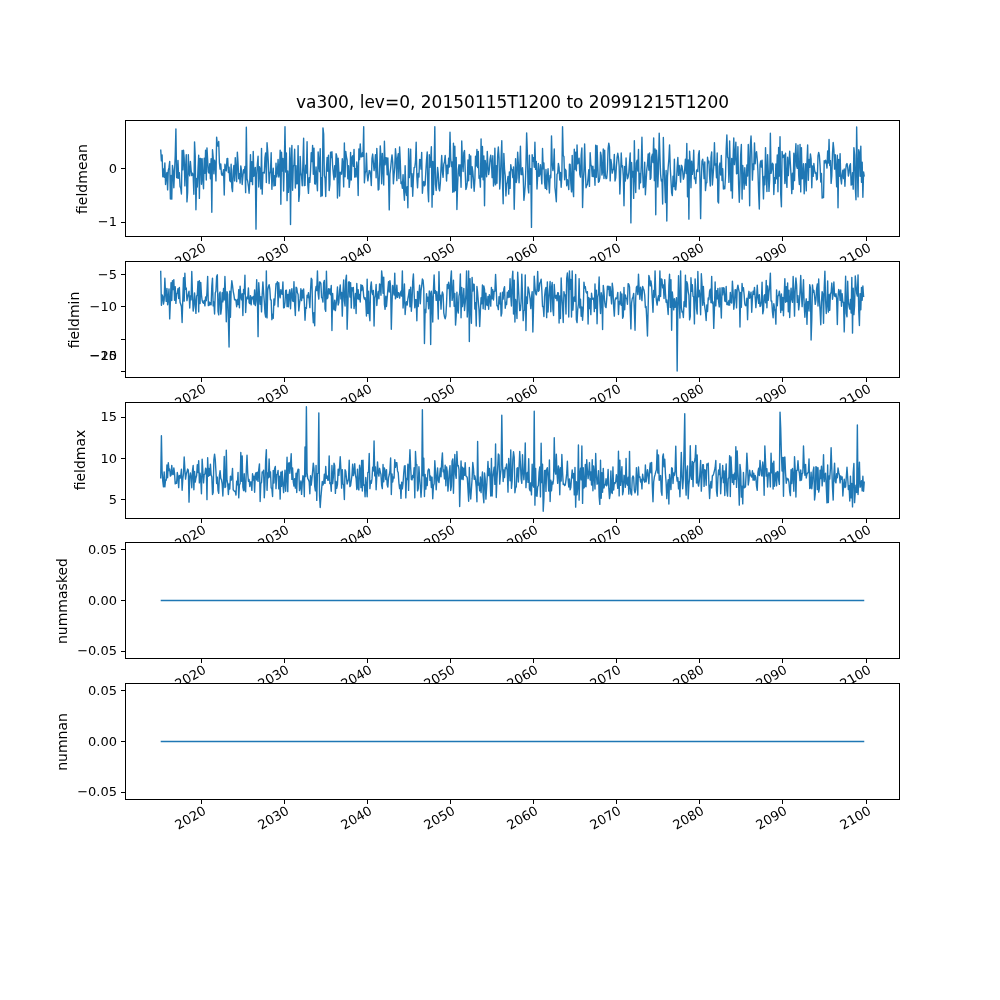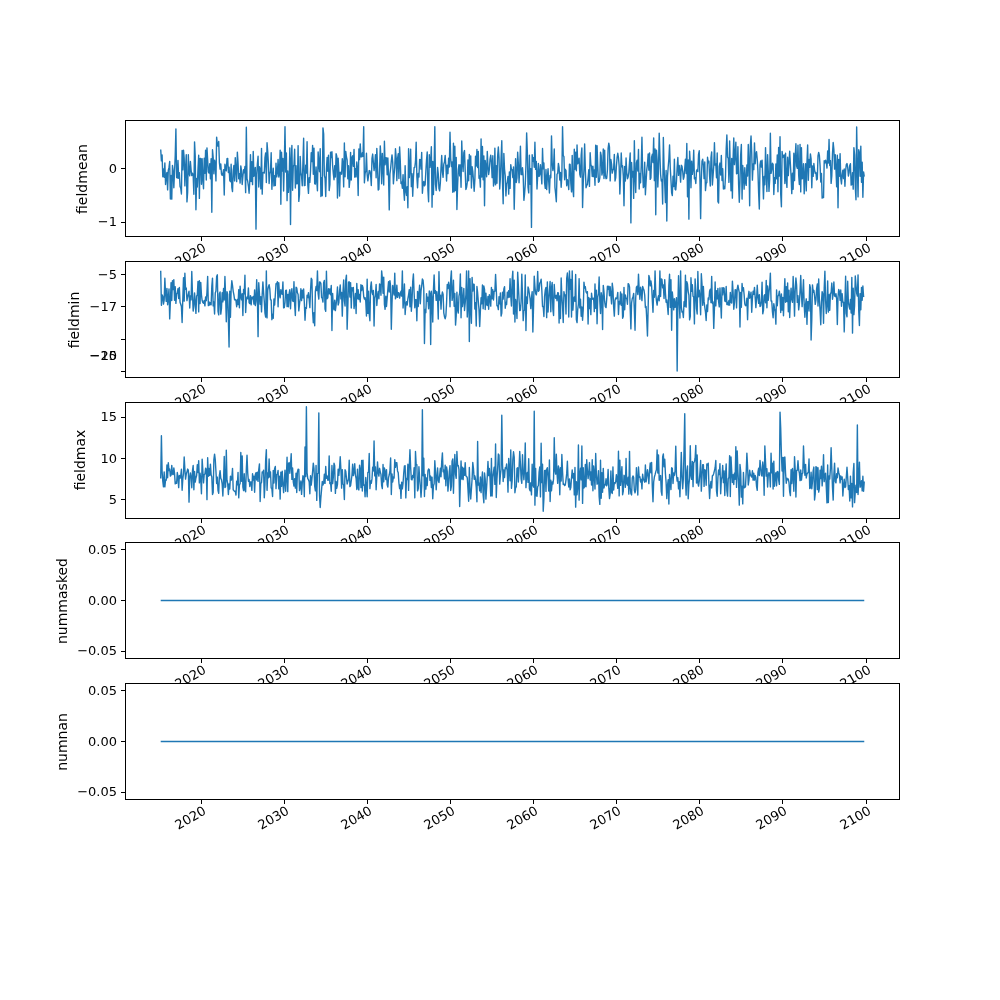--- a/index.html
+++ b/index.html
@@ -18,20 +18,21 @@
   .yticklabel{position:absolute;width:60px;text-align:right;font-size:13px;line-height:15px;}
   .xticklabel{position:absolute;width:62px;text-align:right;font-size:13px;line-height:15px;
               transform:rotate(-30deg);transform-origin:100% 0;}
   .ylabel{position:absolute;width:140px;text-align:center;font-size:14px;line-height:16px;
           transform:rotate(-90deg);}
 </style>
 </head>
 <body>
 
 <div class="figure">
+  <div class="title">va300, lev=0, 20150115T1200 to 20991215T1200</div>
   <div id="plots">
       <div class="axes" style="left: 125px; top: 120px; width: 775px; height: 117px;">
         <svg viewBox="0 0 775 117" preserveAspectRatio="none">
           <polyline points="34.80,29.01 35.50,40.63 36.19,34.52 36.88,56.74 37.57,48.73 38.27,57.21 38.96,42.79 39.65,64.57 40.34,55.96 41.03,52.37 41.73,70.07 42.42,49.96 43.11,47.24 43.80,41.22 44.50,79.44 45.19,55.40 45.88,79.48 46.57,45.18 47.26,50.52 47.96,67.87 48.65,51.53 49.34,35.69 50.03,8.19 50.73,57.41 51.42,57.98 52.11,40.03 52.80,58.34 53.49,52.55 54.19,66.73 54.88,68.26 55.57,74.22 56.26,30.03 56.96,49.77 57.65,29.68 58.34,37.85 59.03,66.04 59.72,47.28 60.42,34.31 61.11,82.31 61.80,72.57 62.49,34.28 63.19,52.68 63.88,55.72 64.57,41.14 65.26,49.84 65.95,55.57 66.65,53.01 67.34,55.35 68.03,74.58 68.72,21.23 69.41,35.96 70.11,90.39 70.80,58.37 71.49,67.13 72.18,49.12 72.88,34.84 73.57,78.77 74.26,38.17 74.95,38.20 75.64,64.33 76.34,38.41 77.03,59.55 77.72,68.99 78.41,37.79 79.11,53.22 79.80,29.58 80.49,60.08 81.18,27.32 81.87,39.62 82.57,51.86 83.26,53.03 83.95,43.53 84.64,58.76 85.34,38.43 86.03,92.94 86.72,29.23 87.41,37.29 88.10,53.76 88.80,39.84 89.49,44.06 90.18,60.93 90.87,16.44 91.57,24.44 92.26,25.63 92.95,20.90 93.64,42.31 94.33,48.92 95.03,43.67 95.72,53.99 96.41,55.42 97.10,53.51 97.80,49.47 98.49,75.37 99.18,43.94 99.87,48.34 100.56,50.76 101.26,38.33 101.95,38.04 102.64,52.46 103.33,46.95 104.03,60.50 104.72,61.75 105.41,44.06 106.10,67.43 106.79,71.81 107.49,50.53 108.18,45.21 108.87,60.98 109.56,37.27 110.26,50.13 110.95,61.74 111.64,31.66 112.33,42.44 113.02,58.83 113.72,53.49 114.41,63.23 115.10,45.67 115.79,50.40 116.49,64.65 117.18,56.31 117.87,49.52 118.56,52.62 119.25,46.31 119.95,72.87 120.64,6.29 121.33,58.77 122.02,61.32 122.72,66.18 123.41,73.52 124.10,61.54 124.79,34.20 125.48,61.63 126.18,41.46 126.87,64.72 127.56,31.00 128.25,56.19 128.95,52.50 129.64,47.16 130.33,110.05 131.02,54.48 131.71,43.88 132.41,35.82 133.10,67.15 133.79,46.42 134.48,50.12 135.18,69.03 135.87,27.79 136.56,74.41 137.25,52.59 137.94,52.41 138.64,52.89 139.33,37.26 140.02,32.53 140.71,62.58 141.40,22.08 142.10,31.41 142.79,44.08 143.48,63.61 144.17,54.01 144.87,50.95 145.56,32.35 146.25,69.55 146.94,57.29 147.63,48.07 148.33,66.15 149.02,55.58 149.71,65.62 150.40,42.85 151.10,56.89 151.79,52.57 152.48,39.10 153.17,57.04 153.86,52.98 154.56,29.67 155.25,84.74 155.94,31.85 156.63,50.81 157.33,38.00 158.02,71.20 158.71,44.56 159.40,5.88 160.09,51.94 160.79,32.47 161.48,81.05 162.17,50.82 162.86,72.67 163.56,61.28 164.25,27.36 164.94,105.25 165.63,40.80 166.32,24.97 167.02,70.45 167.71,45.96 168.40,44.85 169.09,28.75 169.79,68.20 170.48,45.42 171.17,63.84 171.86,63.61 172.55,25.06 173.25,81.80 173.94,74.45 174.63,35.97 175.32,52.25 176.02,56.32 176.71,65.90 177.40,41.52 178.09,17.55 178.78,65.75 179.48,65.55 180.17,44.85 180.86,52.99 181.55,21.01 182.25,64.60 182.94,73.65 183.63,57.75 184.32,62.47 185.01,50.53 185.71,32.36 186.40,41.27 187.09,24.85 187.78,54.18 188.48,27.54 189.17,63.74 189.86,64.19 190.55,46.77 191.24,60.54 191.94,70.94 192.63,31.44 193.32,42.72 194.01,51.57 194.71,28.20 195.40,76.88 196.09,57.69 196.78,76.02 197.47,7.06 198.17,13.00 198.86,55.25 199.55,58.26 200.24,76.77 200.94,49.04 201.63,37.05 202.32,51.20 203.01,34.75 203.70,70.79 204.40,64.67 205.09,31.62 205.78,37.28 206.47,31.29 207.17,45.76 207.86,53.50 208.55,59.77 209.24,45.44 209.93,56.99 210.63,33.38 211.32,35.83 212.01,78.40 212.70,37.74 213.39,51.56 214.09,76.34 214.78,52.12 215.47,52.74 216.16,54.14 216.86,38.35 217.55,43.71 218.24,67.07 218.93,22.44 219.62,56.67 220.32,30.87 221.01,36.65 221.70,39.56 222.39,58.74 223.09,45.48 223.78,67.52 224.47,59.92 225.16,31.88 225.85,60.12 226.55,37.20 227.24,35.38 227.93,46.02 228.62,28.88 229.32,57.15 230.01,48.40 230.70,56.85 231.39,41.70 232.08,48.63 232.78,75.75 233.47,28.54 234.16,39.33 234.85,23.29 235.55,36.55 236.24,36.50 236.93,32.32 237.62,36.05 238.31,5.88 239.01,62.90 239.70,53.59 240.39,51.05 241.08,32.75 241.78,54.30 242.47,60.97 243.16,55.55 243.85,50.42 244.54,50.69 245.24,54.73 245.93,65.57 246.62,38.13 247.31,33.63 248.01,42.22 248.70,50.41 249.39,44.58 250.08,34.15 250.77,57.78 251.47,27.85 252.16,46.06 252.85,70.28 253.54,69.49 254.24,49.78 254.93,25.26 255.62,37.86 256.31,63.85 257.00,32.93 257.70,46.71 258.39,65.07 259.08,20.53 259.77,44.55 260.47,37.31 261.16,37.50 261.85,54.76 262.54,37.64 263.23,57.49 263.93,90.42 264.62,53.80 265.31,48.15 266.00,40.67 266.70,34.44 267.39,41.74 268.08,63.94 268.77,54.96 269.46,46.66 270.16,28.26 270.85,37.25 271.54,60.72 272.23,38.42 272.93,33.32 273.62,58.51 274.31,26.28 275.00,40.92 275.69,63.54 276.39,62.27 277.08,68.37 277.77,54.50 278.46,70.65 279.16,80.70 279.85,45.58 280.54,71.16 281.23,75.73 281.92,66.77 282.62,88.29 283.31,28.20 284.00,57.65 284.69,50.13 285.38,28.61 286.08,66.76 286.77,53.69 287.46,76.65 288.15,57.65 288.85,47.53 289.54,47.17 290.23,41.37 290.92,21.58 291.61,56.67 292.31,68.00 293.00,53.44 293.69,56.95 294.38,39.09 295.08,39.23 295.77,48.96 296.46,31.89 297.15,73.48 297.84,64.14 298.54,61.45 299.23,66.03 299.92,64.72 300.61,51.31 301.31,39.57 302.00,31.55 302.69,70.06 303.38,82.21 304.07,34.22 304.77,47.12 305.46,40.73 306.15,26.22 306.84,87.65 307.54,41.05 308.23,74.76 308.92,45.99 309.61,5.88 310.30,64.30 311.00,70.76 311.69,60.43 312.38,47.13 313.07,53.64 313.77,68.64 314.46,70.94 315.15,62.99 315.84,47.29 316.53,35.08 317.23,52.00 317.92,57.27 318.61,43.92 319.30,41.75 320.00,34.98 320.69,45.76 321.38,61.09 322.07,44.90 322.76,53.52 323.46,37.76 324.15,46.76 324.84,11.42 325.53,37.90 326.23,46.34 326.92,41.55 327.61,72.45 328.30,22.67 328.99,71.93 329.69,25.72 330.38,70.82 331.07,36.96 331.76,89.99 332.46,65.75 333.15,49.59 333.84,44.37 334.53,55.89 335.22,44.72 335.92,67.39 336.61,20.35 337.30,41.53 337.99,51.41 338.69,32.24 339.38,30.05 340.07,50.95 340.76,69.77 341.45,67.44 342.15,62.46 342.84,39.66 343.53,60.77 344.22,34.01 344.92,54.19 345.61,35.44 346.30,68.26 346.99,46.40 347.68,51.14 348.38,60.07 349.07,71.45 349.76,60.00 350.45,35.69 351.15,45.79 351.84,28.90 352.53,47.38 353.22,30.97 353.91,58.31 354.61,55.96 355.30,67.30 355.99,18.13 356.68,56.92 357.37,25.86 358.07,59.71 358.76,35.44 359.45,86.31 360.14,40.20 360.84,46.82 361.53,56.69 362.22,31.07 362.91,46.56 363.60,54.45 364.30,49.16 364.99,38.80 365.68,34.68 366.37,42.19 367.07,57.63 367.76,35.26 368.45,66.22 369.14,61.99 369.83,27.57 370.53,64.97 371.22,45.55 371.91,63.36 372.60,35.64 373.30,26.48 373.99,37.39 374.68,69.25 375.37,57.66 376.06,37.31 376.76,20.05 377.45,61.88 378.14,84.14 378.83,32.99 379.53,49.11 380.22,55.68 380.91,76.23 381.60,63.57 382.29,62.26 382.99,56.36 383.68,74.41 384.37,51.75 385.06,68.57 385.76,44.39 386.45,49.57 387.14,49.54 387.83,57.63 388.52,46.77 389.22,89.88 389.91,60.60 390.60,38.38 391.29,62.56 391.99,57.82 392.68,31.63 393.37,43.44 394.06,62.91 394.75,47.28 395.45,25.67 396.14,54.53 396.83,54.57 397.52,47.45 398.22,56.23 398.91,80.71 399.60,74.25 400.29,64.56 400.98,44.99 401.68,12.02 402.37,31.29 403.06,67.35 403.75,73.14 404.45,34.77 405.14,64.29 405.83,48.48 406.52,108.23 407.21,34.30 407.91,40.94 408.60,37.26 409.29,47.02 409.98,21.55 410.68,49.27 411.37,41.13 412.06,69.26 412.75,55.74 413.44,43.25 414.14,56.33 414.83,54.77 415.52,44.46 416.21,52.58 416.91,63.99 417.60,27.92 418.29,48.77 418.98,42.76 419.67,62.67 420.37,68.55 421.06,49.34 421.75,69.78 422.44,57.70 423.14,48.61 423.83,61.79 424.52,73.25 425.21,55.30 425.90,57.78 426.60,15.09 427.29,42.25 427.98,50.38 428.67,46.45 429.36,28.45 430.06,67.49 430.75,74.28 431.44,82.19 432.13,54.10 432.83,53.26 433.52,43.06 434.21,47.54 434.90,60.05 435.59,52.27 436.29,67.43 436.98,56.00 437.67,5.88 438.36,35.10 439.06,36.26 439.75,59.73 440.44,49.14 441.13,50.39 441.82,65.91 442.52,59.72 443.21,62.68 443.90,69.77 444.59,43.96 445.29,44.24 445.98,63.48 446.67,72.10 447.36,34.91 448.05,68.52 448.75,76.98 449.44,28.66 450.13,49.13 450.82,31.75 451.52,50.61 452.21,24.41 452.90,43.48 453.59,41.66 454.28,37.73 454.98,54.31 455.67,57.08 456.36,34.58 457.05,27.39 457.75,88.02 458.44,62.54 459.13,50.06 459.82,23.44 460.51,48.69 461.21,67.91 461.90,65.41 462.59,64.85 463.28,57.91 463.98,49.54 464.67,66.50 465.36,32.23 466.05,44.37 466.74,46.21 467.44,56.54 468.13,46.01 468.82,56.56 469.51,49.90 470.21,65.31 470.90,24.53 471.59,57.25 472.28,25.13 472.97,45.57 473.67,62.35 474.36,61.67 475.05,57.60 475.74,31.75 476.44,35.35 477.13,54.93 477.82,51.67 478.51,28.50 479.20,58.46 479.90,29.76 480.59,55.30 481.28,58.70 481.97,58.29 482.67,49.92 483.36,27.72 484.05,22.54 484.74,26.64 485.43,60.91 486.13,39.19 486.82,43.91 487.51,53.01 488.20,49.98 488.90,48.65 489.59,33.94 490.28,61.00 490.97,57.92 491.66,46.32 492.36,37.34 493.05,32.82 493.74,37.15 494.43,45.99 495.13,74.30 495.82,56.57 496.51,32.59 497.20,46.71 497.89,45.59 498.59,56.29 499.28,86.21 499.97,46.20 500.66,61.20 501.35,37.67 502.05,52.36 502.74,58.79 503.43,56.88 504.12,52.20 504.82,41.96 505.51,32.56 506.20,103.64 506.89,42.26 507.58,57.02 508.28,51.28 508.97,78.77 509.66,20.05 510.35,55.88 511.05,72.68 511.74,42.53 512.43,39.84 513.12,50.88 513.81,29.03 514.51,69.15 515.20,53.47 515.89,62.92 516.58,45.03 517.28,16.49 517.97,51.35 518.66,67.84 519.35,66.45 520.04,41.88 520.74,75.12 521.43,61.80 522.12,49.55 522.81,44.02 523.51,33.56 524.20,49.99 524.89,32.43 525.58,59.41 526.27,57.95 526.97,36.70 527.66,33.88 528.35,42.25 529.04,17.21 529.74,60.72 530.43,28.34 531.12,95.32 531.81,29.57 532.50,39.53 533.20,67.13 533.89,47.86 534.58,12.28 535.27,34.26 535.97,54.27 536.66,60.99 537.35,59.53 538.04,84.41 538.73,16.70 539.43,46.09 540.12,64.36 540.81,82.94 541.50,50.37 542.20,101.83 542.89,56.90 543.58,46.73 544.27,38.76 544.96,24.27 545.66,47.02 546.35,59.94 547.04,73.05 547.73,75.89 548.43,56.26 549.12,66.67 549.81,38.77 550.50,69.52 551.19,70.10 551.89,61.24 552.58,46.94 553.27,37.19 553.96,55.38 554.66,45.29 555.35,51.51 556.04,62.18 556.73,45.06 557.42,46.01 558.12,51.18 558.81,59.22 559.50,56.76 560.19,48.01 560.89,38.77 561.58,53.35 562.27,22.85 562.96,77.18 563.65,39.57 564.35,99.88 565.04,30.84 565.73,42.50 566.42,67.87 567.12,40.79 567.81,54.23 568.50,48.96 569.19,29.74 569.88,58.75 570.58,57.59 571.27,63.59 571.96,50.83 572.65,49.35 573.34,51.53 574.04,33.91 574.73,30.30 575.42,59.64 576.11,99.36 576.81,59.62 577.50,41.00 578.19,38.90 578.88,44.84 579.57,58.64 580.27,41.65 580.96,70.79 581.65,63.53 582.34,62.58 583.04,36.85 583.73,42.51 584.42,40.80 585.11,56.48 585.80,66.11 586.50,37.30 587.19,31.45 587.88,65.18 588.57,55.86 589.27,46.02 589.96,22.05 590.65,44.88 591.34,43.68 592.03,57.68 592.73,32.47 593.42,81.83 594.11,83.53 594.80,46.28 595.50,42.80 596.19,54.95 596.88,35.01 597.57,60.62 598.26,48.48 598.96,69.14 599.65,66.53 600.34,68.95 601.03,56.80 601.73,28.52 602.42,14.19 603.11,36.78 603.80,38.12 604.49,62.46 605.19,20.37 605.88,48.85 606.57,71.05 607.26,38.12 607.96,78.46 608.65,38.64 609.34,17.33 610.03,44.41 610.72,35.50 611.42,21.46 612.11,53.73 612.80,53.05 613.49,26.18 614.19,64.33 614.88,82.64 615.57,61.43 616.26,34.44 616.95,23.93 617.65,79.47 618.34,45.23 619.03,55.68 619.72,69.33 620.42,47.58 621.11,62.59 621.80,65.53 622.49,44.69 623.18,56.03 623.88,23.87 624.57,42.03 625.26,86.25 625.95,25.27 626.65,15.26 627.34,32.75 628.03,60.21 628.72,43.67 629.41,49.46 630.11,22.24 630.80,43.46 631.49,33.96 632.18,31.28 632.88,38.87 633.57,50.81 634.26,73.18 634.95,89.47 635.64,44.58 636.34,40.57 637.03,46.94 637.72,39.81 638.41,58.08 639.11,79.27 639.80,56.49 640.49,64.90 641.18,27.05 641.87,52.65 642.57,71.68 643.26,34.27 643.95,51.42 644.64,71.64 645.33,59.69 646.03,12.47 646.72,53.34 647.41,49.69 648.10,42.97 648.80,44.16 649.49,74.83 650.18,57.74 650.87,63.48 651.56,43.68 652.26,58.84 652.95,34.51 653.64,72.01 654.33,26.80 655.03,56.07 655.72,16.01 656.41,74.39 657.10,87.31 657.79,30.87 658.49,37.17 659.18,35.60 659.87,34.49 660.56,63.59 661.26,32.73 661.95,59.49 662.64,67.57 663.33,36.86 664.02,55.62 664.72,42.73 665.41,30.79 666.10,43.83 666.79,56.09 667.49,73.93 668.18,53.06 668.87,69.55 669.56,32.83 670.25,60.70 670.95,35.95 671.64,23.13 672.33,45.93 673.02,48.24 673.72,24.54 674.41,55.12 675.10,64.68 675.79,23.75 676.48,72.15 677.18,27.10 677.87,58.93 678.56,57.74 679.25,43.52 679.95,74.01 680.64,54.75 681.33,43.49 682.02,71.12 682.71,42.40 683.41,24.46 684.10,60.33 684.79,39.16 685.48,47.23 686.18,33.48 686.87,38.85 687.56,67.93 688.25,45.71 688.94,56.32 689.64,43.20 690.33,49.71 691.02,53.19 691.71,52.32 692.41,59.96 693.10,59.03 693.79,35.48 694.48,32.05 695.17,35.11 695.87,45.40 696.56,62.07 697.25,53.29 697.94,78.49 698.64,77.05 699.33,77.97 700.02,40.26 700.71,42.82 701.40,39.95 702.10,41.84 702.79,47.88 703.48,30.42 704.17,42.77 704.87,18.78 705.56,45.28 706.25,40.48 706.94,63.47 707.63,55.93 708.33,32.80 709.02,21.87 709.71,28.96 710.40,48.98 711.10,34.17 711.79,48.77 712.48,66.92 713.17,34.69 713.86,88.36 714.56,39.04 715.25,56.31 715.94,33.16 716.63,58.63 717.32,64.03 718.02,54.47 718.71,49.98 719.40,58.68 720.09,48.81 720.79,66.46 721.48,50.80 722.17,44.45 722.86,43.23 723.55,46.83 724.25,55.96 724.94,52.79 725.63,45.35 726.32,43.45 727.02,65.28 727.71,64.39 728.40,52.47 729.09,69.32 729.78,27.04 730.48,34.37 731.17,67.28 731.86,80.10 732.55,6.09 733.25,46.52 733.94,77.24 734.63,29.18 735.32,32.25 736.01,56.30 736.71,25.50 737.40,62.29 738.09,42.00 738.78,77.59 739.48,51.84 740.17,56.57" fill="none" stroke="#1f77b4" stroke-width="1.4" stroke-linejoin="round"></polyline>
         </svg>
       </div>
       <div class="ytick" style="left: 120.5px; top: 168.116px;"></div>
       <div class="yticklabel" style="left: 57px; top: 160.616px;">0</div>
       <div class="ytick" style="left: 120.5px; top: 221.541px;"></div>
       <div class="yticklabel" style="left: 57px; top: 214.041px;">−1</div>
@@ -55,21 +56,21 @@
       <div class="xticklabel" style="left: 803.528px; top: 240px;">2100</div>
       <div class="ylabel" style="left: 12px; top: 170.5px;">fieldmean</div>
       <div class="axes" style="left: 125px; top: 261px; width: 775px; height: 117px;">
         <svg viewBox="0 0 775 117" preserveAspectRatio="none">
           <polyline points="34.80,9.00 35.50,44.10 36.19,33.49 36.88,34.84 37.57,42.82 38.27,38.78 38.96,16.52 39.65,32.25 40.34,40.08 41.03,26.78 41.73,43.48 42.42,36.55 43.11,27.50 43.80,57.90 44.50,40.11 45.19,20.95 45.88,39.25 46.57,19.00 47.26,28.02 47.96,17.96 48.65,38.87 49.34,25.07 50.03,42.11 50.73,32.67 51.42,31.32 52.11,27.07 52.80,37.17 53.49,25.82 54.19,40.92 54.88,42.93 55.57,45.47 56.26,61.50 56.96,36.83 57.65,15.95 58.34,39.80 59.03,11.42 59.72,27.84 60.42,26.45 61.11,39.32 61.80,35.37 62.49,32.64 63.19,29.64 63.88,46.83 64.57,34.48 65.26,38.56 65.95,9.71 66.65,32.39 67.34,49.95 68.03,44.82 68.72,31.43 69.41,41.01 70.11,52.27 70.80,34.75 71.49,33.29 72.18,19.82 72.88,50.73 73.57,19.01 74.26,42.26 74.95,20.86 75.64,33.34 76.34,39.20 77.03,41.34 77.72,42.06 78.41,39.20 79.11,44.69 79.80,35.67 80.49,39.37 81.18,30.56 81.87,14.63 82.57,44.37 83.26,40.50 83.95,43.76 84.64,41.37 85.34,43.48 86.03,24.76 86.72,16.41 87.41,44.68 88.10,40.70 88.80,52.87 89.49,31.49 90.18,29.45 90.87,14.66 91.57,13.03 92.26,50.22 92.95,53.80 93.64,32.35 94.33,30.47 95.03,53.06 95.72,47.28 96.41,31.34 97.10,40.58 97.80,27.01 98.49,38.60 99.18,14.71 99.87,34.88 100.56,60.89 101.26,30.11 101.95,32.87 102.64,59.27 103.33,86.46 104.03,29.77 104.72,56.18 105.41,28.32 106.10,19.08 106.79,23.93 107.49,29.87 108.18,33.48 108.87,38.44 109.56,38.00 110.26,39.32 110.95,45.56 111.64,38.04 112.33,43.35 113.02,28.05 113.72,46.57 114.41,24.52 115.10,35.30 115.79,38.39 116.49,32.23 117.18,54.37 117.87,27.91 118.56,32.44 119.25,13.53 119.95,51.41 120.64,38.36 121.33,35.50 122.02,37.45 122.72,26.30 123.41,41.24 124.10,42.37 124.79,34.18 125.48,43.65 126.18,35.87 126.87,37.30 127.56,35.10 128.25,42.88 128.95,28.39 129.64,44.34 130.33,39.50 131.02,18.02 131.71,34.85 132.41,75.93 133.10,21.14 133.79,32.37 134.48,43.03 135.18,35.32 135.87,50.80 136.56,32.84 137.25,20.19 137.94,31.14 138.64,39.91 139.33,51.93 140.02,55.99 140.71,9.00 141.40,56.88 142.10,28.88 142.79,25.03 143.48,23.02 144.17,27.23 144.87,38.55 145.56,38.62 146.25,58.69 146.94,53.29 147.63,57.20 148.33,37.69 149.02,43.79 149.71,33.33 150.40,22.16 151.10,22.07 151.79,20.03 152.48,45.47 153.17,21.17 153.86,33.22 154.56,36.38 155.25,28.11 155.94,32.32 156.63,32.85 157.33,20.19 158.02,46.71 158.71,46.44 159.40,41.17 160.09,28.81 160.79,28.70 161.48,45.41 162.17,33.03 162.86,45.52 163.56,31.83 164.25,28.15 164.94,47.65 165.63,32.55 166.32,27.13 167.02,39.70 167.71,40.10 168.40,20.10 169.09,43.32 169.79,54.37 170.48,25.65 171.17,26.37 171.86,31.39 172.55,33.05 173.25,49.70 173.94,43.04 174.63,37.01 175.32,27.21 176.02,39.27 176.71,28.73 177.40,36.49 178.09,27.42 178.78,41.22 179.48,59.33 180.17,46.57 180.86,47.07 181.55,33.77 182.25,36.18 182.94,31.11 183.63,38.18 184.32,46.45 185.01,28.86 185.71,16.47 186.40,17.83 187.09,50.45 187.78,61.80 188.48,51.68 189.17,64.93 189.86,29.80 190.55,24.92 191.24,29.17 191.94,9.00 192.63,32.04 193.32,37.72 194.01,20.23 194.71,20.52 195.40,21.97 196.09,36.02 196.78,37.03 197.47,40.79 198.17,20.97 198.86,18.65 199.55,47.75 200.24,50.09 200.94,9.40 201.63,37.34 202.32,36.37 203.01,27.18 203.70,32.26 204.40,27.29 205.09,33.36 205.78,23.90 206.47,69.70 207.17,32.03 207.86,46.22 208.55,48.62 209.24,38.74 209.93,49.45 210.63,43.59 211.32,36.34 212.01,25.40 212.70,43.76 213.39,41.25 214.09,29.67 214.78,23.36 215.47,37.56 216.16,31.07 216.86,55.09 217.55,30.10 218.24,18.30 218.93,39.46 219.62,44.78 220.32,18.29 221.01,13.42 221.70,68.47 222.39,46.22 223.09,20.55 223.78,20.14 224.47,35.65 225.16,21.00 225.85,46.74 226.55,26.21 227.24,29.27 227.93,25.86 228.62,47.36 229.32,41.29 230.01,32.06 230.70,52.40 231.39,21.88 232.08,37.40 232.78,28.17 233.47,38.11 234.16,33.09 234.85,40.68 235.55,22.97 236.24,29.04 236.93,23.75 237.62,26.02 238.31,35.15 239.01,37.65 239.70,36.28 240.39,40.02 241.08,54.94 241.78,17.38 242.47,52.33 243.16,29.73 243.85,52.99 244.54,59.73 245.24,25.46 245.93,20.19 246.62,30.55 247.31,33.12 248.01,28.90 248.70,65.09 249.39,36.85 250.08,33.43 250.77,22.88 251.47,44.29 252.16,34.80 252.85,29.99 253.54,37.37 254.24,22.20 254.93,23.43 255.62,33.88 256.31,9.00 257.00,16.37 257.70,31.76 258.39,15.33 259.08,43.05 259.77,48.16 260.47,34.71 261.16,45.28 261.85,36.66 262.54,27.89 263.23,20.10 263.93,30.47 264.62,18.98 265.31,25.04 266.00,68.38 266.70,41.36 267.39,23.82 268.08,29.57 268.77,33.57 269.46,11.28 270.16,37.53 270.85,35.18 271.54,23.48 272.23,35.97 272.93,31.11 273.62,31.49 274.31,36.67 275.00,32.96 275.69,29.60 276.39,34.65 277.08,9.00 277.77,46.74 278.46,38.35 279.16,22.32 279.85,53.36 280.54,43.34 281.23,40.43 281.92,43.76 282.62,37.31 283.31,33.57 284.00,28.13 284.69,45.61 285.38,25.64 286.08,50.13 286.77,39.57 287.46,19.93 288.15,12.22 288.85,31.16 289.54,46.55 290.23,38.35 290.92,38.29 291.61,59.83 292.31,29.89 293.00,45.28 293.69,32.58 294.38,23.54 295.08,42.50 295.77,29.41 296.46,24.52 297.15,17.23 297.84,18.64 298.54,26.70 299.23,83.02 299.92,48.15 300.61,51.58 301.31,32.22 302.00,39.91 302.69,35.89 303.38,47.61 304.07,29.47 304.77,32.05 305.46,83.89 306.15,29.74 306.84,37.47 307.54,61.00 308.23,28.15 308.92,13.19 309.61,31.93 310.30,29.18 311.00,39.09 311.69,30.18 312.38,38.06 313.07,57.98 313.77,9.74 314.46,38.60 315.15,33.83 315.84,47.99 316.53,34.66 317.23,30.51 317.92,32.91 318.61,51.85 319.30,55.67 320.00,57.78 320.69,54.88 321.38,42.03 322.07,22.95 322.76,27.13 323.46,20.62 324.15,24.84 324.84,45.59 325.53,17.71 326.23,9.00 326.92,39.08 327.61,33.91 328.30,18.49 328.99,45.09 329.69,31.94 330.38,64.18 331.07,54.53 331.76,30.71 332.46,49.07 333.15,51.88 333.84,34.79 334.53,31.51 335.22,12.21 335.92,56.70 336.61,25.76 337.30,45.37 337.99,39.36 338.69,26.98 339.38,49.33 340.07,41.81 340.76,33.38 341.45,9.00 342.15,56.04 342.84,43.86 343.53,9.00 344.22,80.88 344.92,16.92 345.61,46.69 346.30,62.28 346.99,15.60 347.68,29.63 348.38,22.62 349.07,22.88 349.76,47.90 350.45,41.32 351.15,65.11 351.84,24.94 352.53,31.22 353.22,40.28 353.91,48.32 354.61,65.69 355.30,49.70 355.99,36.35 356.68,42.51 357.37,23.44 358.07,47.51 358.76,24.48 359.45,27.83 360.14,48.42 360.84,31.65 361.53,43.19 362.22,44.27 362.91,35.11 363.60,48.11 364.30,33.15 364.99,36.87 365.68,44.87 366.37,25.86 367.07,37.43 367.76,28.24 368.45,38.64 369.14,29.96 369.83,29.84 370.53,12.62 371.22,27.87 371.91,44.57 372.60,44.45 373.30,48.45 373.99,35.20 374.68,42.60 375.37,31.46 376.06,54.91 376.76,51.88 377.45,30.80 378.14,37.83 378.83,27.41 379.53,25.09 380.22,47.04 380.91,41.22 381.60,43.30 382.29,30.83 382.99,36.22 383.68,29.15 384.37,35.75 385.06,16.99 385.76,34.88 386.45,44.76 387.14,18.23 387.83,9.30 388.52,52.92 389.22,18.41 389.91,60.99 390.60,38.21 391.29,43.34 391.99,57.53 392.68,10.33 393.37,24.29 394.06,38.37 394.75,49.51 395.45,49.03 396.14,40.44 396.83,12.30 397.52,33.53 398.22,59.66 398.91,49.56 399.60,48.87 400.29,13.20 400.98,69.74 401.68,35.50 402.37,42.29 403.06,25.44 403.75,27.50 404.45,32.56 405.14,37.79 405.83,47.40 406.52,36.82 407.21,30.12 407.91,71.26 408.60,45.63 409.29,14.36 409.98,24.73 410.68,32.04 411.37,33.57 412.06,28.15 412.75,9.54 413.44,29.81 414.14,28.91 414.83,21.51 415.52,20.46 416.21,17.40 416.91,28.75 417.60,45.27 418.29,45.16 418.98,55.39 419.67,35.03 420.37,28.45 421.06,25.87 421.75,56.60 422.44,20.19 423.14,50.87 423.83,38.31 424.52,28.79 425.21,19.90 425.90,50.61 426.60,26.29 427.29,20.77 427.98,48.12 428.67,54.46 429.36,22.91 430.06,34.23 430.75,36.83 431.44,33.88 432.13,39.45 432.83,31.19 433.52,31.39 434.21,62.03 434.90,34.64 435.59,57.55 436.29,16.20 436.98,34.90 437.67,45.07 438.36,61.64 439.06,30.10 439.75,34.45 440.44,33.45 441.13,52.95 441.82,16.93 442.52,11.22 443.21,19.93 443.90,55.92 444.59,9.00 445.29,27.68 445.98,17.78 446.67,56.06 447.36,9.00 448.05,48.95 448.75,37.99 449.44,35.46 450.13,39.96 450.82,12.70 451.52,58.56 452.21,61.71 452.90,48.21 453.59,42.73 454.28,16.90 454.98,46.68 455.67,37.86 456.36,55.13 457.05,45.61 457.75,59.26 458.44,48.34 459.13,20.53 459.82,26.46 460.51,25.13 461.21,30.51 461.90,31.66 462.59,30.16 463.28,63.15 463.98,36.14 464.67,47.27 465.36,37.25 466.05,53.58 466.74,31.78 467.44,37.99 468.13,37.09 468.82,36.84 469.51,50.53 470.21,22.42 470.90,47.10 471.59,28.79 472.28,62.79 472.97,35.83 473.67,32.21 474.36,15.28 475.05,40.10 475.74,52.45 476.44,31.28 477.13,35.37 477.82,68.78 478.51,23.77 479.20,30.35 479.90,40.37 480.59,45.34 481.28,46.38 481.97,37.22 482.67,24.53 483.36,27.86 484.05,24.51 484.74,34.34 485.43,25.09 486.13,33.90 486.82,42.62 487.51,21.61 488.20,27.57 488.90,45.61 489.59,55.04 490.28,39.11 490.97,36.64 491.66,37.37 492.36,36.26 493.05,30.89 493.74,53.37 494.43,40.18 495.13,42.73 495.82,30.35 496.51,43.99 497.20,32.61 497.89,57.17 498.59,55.28 499.28,25.82 499.97,48.67 500.66,33.57 501.35,37.06 502.05,37.06 502.74,42.99 503.43,22.02 504.12,22.59 504.82,25.33 505.51,47.61 506.20,68.04 506.89,41.49 507.58,37.14 508.28,35.72 508.97,31.90 509.66,48.43 510.35,69.43 511.05,36.11 511.74,25.53 512.43,24.59 513.12,33.13 513.81,12.32 514.51,28.24 515.20,37.96 515.89,25.62 516.58,29.60 517.28,39.34 517.97,24.89 518.66,26.97 519.35,28.73 520.04,33.64 520.74,46.36 521.43,45.29 522.12,58.90 522.81,75.24 523.51,46.33 524.20,13.74 524.89,16.15 525.58,24.33 526.27,19.23 526.97,24.28 527.66,38.25 528.35,51.11 529.04,29.02 529.74,35.81 530.43,9.00 531.12,32.25 531.81,39.38 532.50,43.84 533.20,37.26 533.89,34.18 534.58,39.42 535.27,9.00 535.97,35.11 536.66,17.29 537.35,17.57 538.04,26.27 538.73,23.39 539.43,37.15 540.12,17.94 540.81,31.22 541.50,40.89 542.20,38.55 542.89,45.20 543.58,53.42 544.27,23.67 544.96,12.41 545.66,46.21 546.35,18.07 547.04,69.48 547.73,30.46 548.43,38.28 549.12,48.71 549.81,37.40 550.50,46.14 551.19,42.99 551.89,36.26 552.58,110.89 553.27,45.66 553.96,14.01 554.66,41.30 555.35,56.95 556.04,9.00 556.73,45.30 557.42,50.96 558.12,50.30 558.81,56.51 559.50,40.26 560.19,45.00 560.89,13.37 561.58,45.91 562.27,20.05 562.96,22.62 563.65,30.13 564.35,33.78 565.04,58.88 565.73,55.60 566.42,16.08 567.12,29.85 567.81,23.12 568.50,34.92 569.19,35.69 569.88,62.98 570.58,17.14 571.27,30.20 571.96,47.12 572.65,52.89 573.34,9.64 574.04,35.38 574.73,28.80 575.42,36.14 576.11,53.62 576.81,11.96 577.50,23.06 578.19,44.03 578.88,24.88 579.57,40.06 580.27,45.87 580.96,50.74 581.65,59.47 582.34,43.66 583.04,50.37 583.73,36.60 584.42,38.34 585.11,29.59 585.80,27.68 586.50,41.30 587.19,14.57 587.88,42.25 588.57,40.67 589.27,67.59 589.96,47.35 590.65,20.25 591.34,44.66 592.03,29.28 592.73,37.53 593.42,26.78 594.11,40.08 594.80,45.71 595.50,26.29 596.19,41.14 596.88,57.07 597.57,26.13 598.26,33.39 598.96,26.22 599.65,26.56 600.34,39.75 601.03,40.29 601.73,24.89 602.42,43.30 603.11,41.03 603.80,43.91 604.49,39.05 605.19,43.88 605.88,30.95 606.57,41.00 607.26,41.79 607.96,19.50 608.65,30.34 609.34,48.06 610.03,41.32 610.72,28.25 611.42,28.39 612.11,46.70 612.80,27.27 613.49,23.55 614.19,27.50 614.88,31.27 615.57,66.11 616.26,30.89 616.95,46.07 617.65,21.90 618.34,29.20 619.03,26.09 619.72,33.21 620.42,42.70 621.11,44.45 621.80,44.28 622.49,36.94 623.18,58.69 623.88,35.26 624.57,29.82 625.26,36.84 625.95,35.55 626.65,30.60 627.34,51.12 628.03,36.74 628.72,29.76 629.41,32.89 630.11,25.80 630.80,36.03 631.49,46.44 632.18,36.89 632.88,23.67 633.57,35.83 634.26,42.11 634.95,33.17 635.64,45.23 636.34,44.74 637.03,39.77 637.72,20.58 638.41,52.72 639.11,49.19 639.80,34.49 640.49,33.23 641.18,41.46 641.87,18.70 642.57,46.59 643.26,24.40 643.95,38.87 644.64,30.58 645.33,24.47 646.03,11.29 646.72,39.64 647.41,39.67 648.10,50.43 648.80,56.71 649.49,42.37 650.18,47.20 650.87,50.59 651.56,63.26 652.26,28.31 652.95,44.51 653.64,34.61 654.33,34.06 655.03,29.68 655.72,35.88 656.41,51.41 657.10,32.59 657.79,49.02 658.49,35.96 659.18,54.70 659.87,33.25 660.56,16.98 661.26,41.01 661.95,25.21 662.64,40.13 663.33,21.35 664.02,50.61 664.72,28.72 665.41,56.51 666.10,38.07 666.79,26.62 667.49,38.32 668.18,40.99 668.87,14.78 669.56,31.65 670.25,55.12 670.95,28.15 671.64,16.23 672.33,23.55 673.02,41.13 673.72,34.37 674.41,48.74 675.10,42.29 675.79,29.48 676.48,13.69 677.18,33.16 677.87,45.37 678.56,31.18 679.25,18.01 679.95,44.03 680.64,56.22 681.33,43.02 682.02,37.45 682.71,63.44 683.41,40.36 684.10,40.41 684.79,49.84 685.48,23.03 686.18,26.40 686.87,79.39 687.56,58.68 688.25,23.28 688.94,30.79 689.64,28.79 690.33,34.31 691.02,43.11 691.71,39.12 692.41,26.99 693.10,22.38 693.79,44.86 694.48,17.35 695.17,38.55 695.87,49.38 696.56,63.80 697.25,41.02 697.94,30.08 698.64,32.77 699.33,62.34 700.02,26.44 700.71,9.35 701.40,39.13 702.10,52.36 702.79,43.22 703.48,19.17 704.17,50.98 704.87,33.38 705.56,49.22 706.25,31.89 706.94,31.42 707.63,21.43 708.33,37.90 709.02,31.38 709.71,20.29 710.40,34.45 711.10,35.04 711.79,32.17 712.48,37.43 713.17,63.62 713.86,35.78 714.56,27.97 715.25,29.97 715.94,39.00 716.63,28.44 717.32,44.99 718.02,32.33 718.71,40.82 719.40,40.83 720.09,71.10 720.79,41.41 721.48,14.44 722.17,52.34 722.86,55.71 723.55,19.58 724.25,40.86 724.94,45.29 725.63,47.95 726.32,38.11 727.02,51.88 727.71,15.60 728.40,72.37 729.09,26.64 729.78,53.56 730.48,44.57 731.17,14.29 731.86,23.52 732.55,31.91 733.25,34.65 733.94,13.05 734.63,49.95 735.32,64.63 736.01,32.17 736.71,48.60 737.40,25.92 738.09,38.96 738.78,24.45 739.48,35.03 740.17,35.29" fill="none" stroke="#1f77b4" stroke-width="1.4" stroke-linejoin="round"></polyline>
         </svg>
       </div>
       <div class="ytick" style="left: 120.5px; top: 274.321px;"></div>
       <div class="yticklabel" style="left: 57px; top: 266.821px;">−5</div>
       <div class="ytick" style="left: 120.5px; top: 306.464px;"></div>
-      <div class="yticklabel" style="left: 57px; top: 298.964px;">−17</div>
+      <div class="yticklabel" style="left: 57px; top: 298.964px;">−10</div>
       <div class="ytick" style="left: 120.5px; top: 338.607px;"></div>
       <div class="yticklabel" style="left: 57px; top: 348px;">−15</div>
       <div class="ytick" style="left: 120.5px; top: 370.75px;"></div>
       <div class="yticklabel" style="left: 57px; top: 348px;">−20</div>
       <div class="xtick" style="left: 201.005px; top: 378px;"></div>
       <div class="xticklabel" style="left: 139.005px; top: 381px;">2020</div>
       <div class="xtick" style="left: 284.07px; top: 378px;"></div>
       <div class="xticklabel" style="left: 222.07px; top: 381px;">2030</div>
       <div class="xtick" style="left: 367.136px; top: 378px;"></div>
       <div class="xticklabel" style="left: 305.136px; top: 381px;">2040</div>

